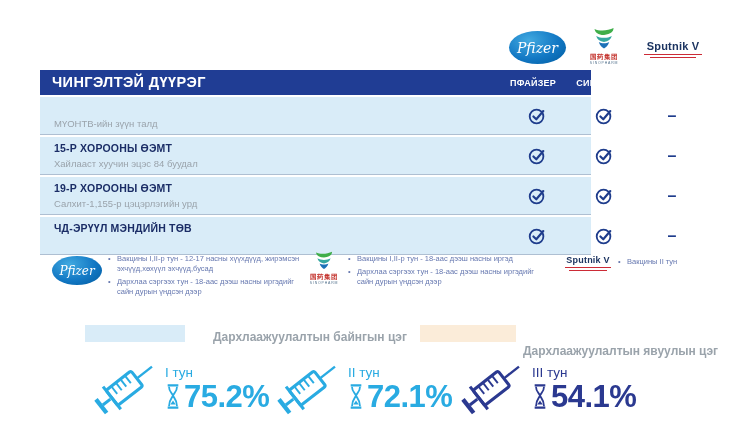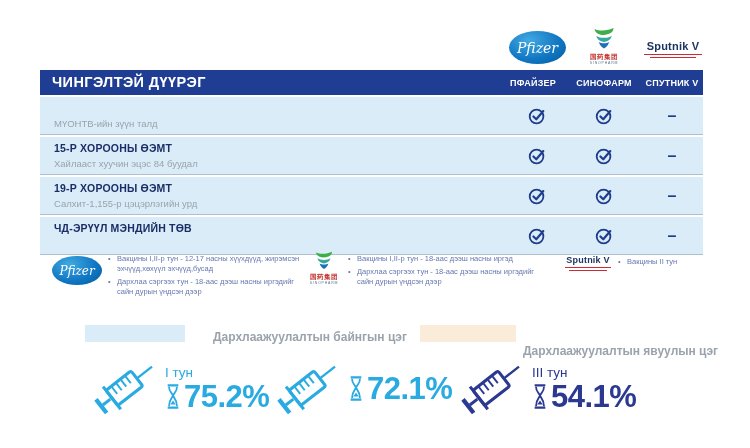--- a/index.html
+++ b/index.html
@@ -18,21 +18,21 @@
   .sputnik-wordmark{font-size:11px;font-weight:bold;color:#1c3461;letter-spacing:.2px;}
   .sputnik-lines div{height:1.5px;background:#cc2b36;margin:1.5px auto 0 auto;}
   .sputnik-lines .l1{width:58px;}
   .sputnik-lines .l2{width:46px;}
   .sputnik-logo.small{left:562px;top:255px;width:52px;}
   .sputnik-logo.small .sputnik-wordmark{font-size:9px;}
   .sputnik-logo.small .l1{width:46px;}
   .sputnik-logo.small .l2{width:38px;}
 
   
-  .vtable{position:absolute;left:40px;top:70px;width:663px;}
+  .vtable{position:absolute;left:40px;top:70px;width:551px;}
   .thead{position:relative;height:25px;color:#fff;}
   .district{position:absolute;left:12px;top:4px;font-size:14.5px;font-weight:bold;letter-spacing:.4px;}
   .colhead{position:absolute;top:8px;width:70px;text-align:center;font-size:9px;font-weight:bold;letter-spacing:.2px;}
   .colhead.c1{left:458px;} .colhead.c2{left:529px;} .colhead.c3{left:596px;width:72px;}
   .vrow{position:relative;height:37px;margin-top:2px;border-bottom:1px solid #aebfd2;}
   .vrow .title{position:absolute;left:14px;top:5px;font-size:10.5px;font-weight:bold;color:#1b2d66;letter-spacing:.2px;}
   .vrow .subtitle{position:absolute;left:14px;bottom:5px;font-size:9.5px;color:#9aa3ab;}
   .cell{position:absolute;top:0;height:100%;width:70px;display:flex;align-items:center;justify-content:center;}
   .cell.c1{left:462px;} .cell.c2{left:529px;} .cell.c3{left:596px;width:72px;}
   .cell.dash{font-size:16px;font-weight:bold;color:#1e3c8c;}
@@ -237,20 +237,21 @@
         <line x1="31" y1="29" x2="31" y2="38" stroke-width="2"></line>
         <line x1="37" y1="29" x2="37" y2="38" stroke-width="2"></line>
         <line x1="43" y1="29" x2="43" y2="38" stroke-width="2"></line>
         <line x1="49" y1="29" x2="49" y2="38" stroke-width="2"></line>
         <line x1="24" y1="23" x2="24" y2="53" stroke-width="3.2"></line>
         <line x1="12" y1="38" x2="22" y2="38" stroke-width="3.2"></line>
         <line x1="10" y1="29" x2="10" y2="47" stroke-width="4.5"></line>
       </g>
     </svg>
     <div class="right">
+      <div class="stat-label">II тун</div>
       <div class="stat-valrow">
         <svg width="16" height="27" viewBox="0 0 18 30" fill="none" stroke="currentColor">
           <path d="M3 2.5 h12 M3 27.5 h12" stroke-width="2.6"></path>
           <path d="M4.5 4 c0 6 3.5 7 4.5 10 c1 3 4.5 4 4.5 12 M13.5 4 c0 6 -3.5 7 -4.5 10 c-1 3 -4.5 4 -4.5 12" stroke-width="2"></path>
           <path d="M6 24 l3 -4.5 l3 4.5 z" fill="currentColor" stroke="none"></path>
         </svg>
         <span class="stat-value">72.1%</span>
       </div>
     </div>
   </div>

